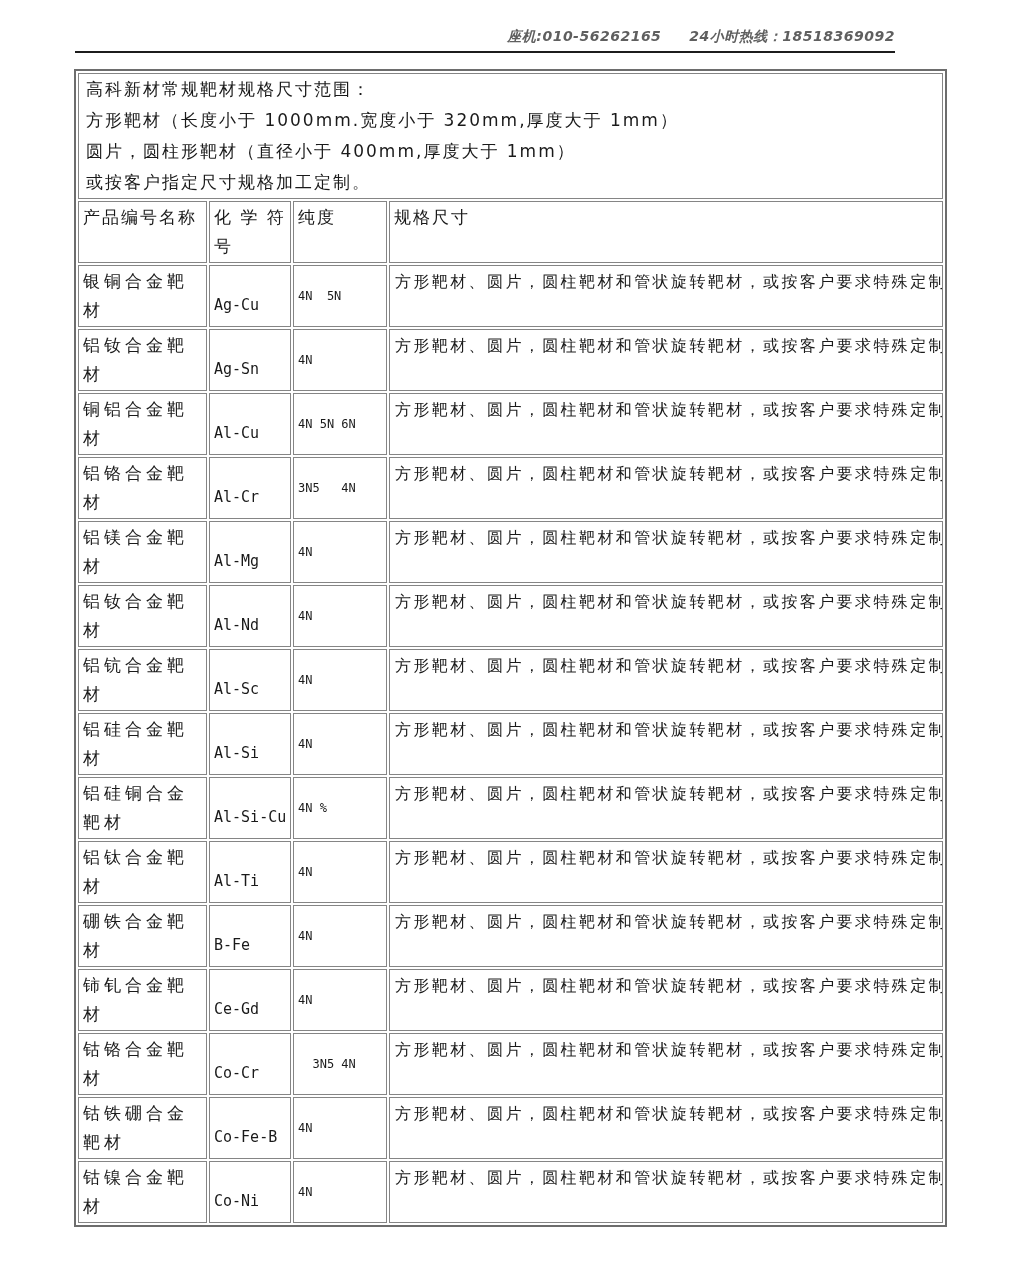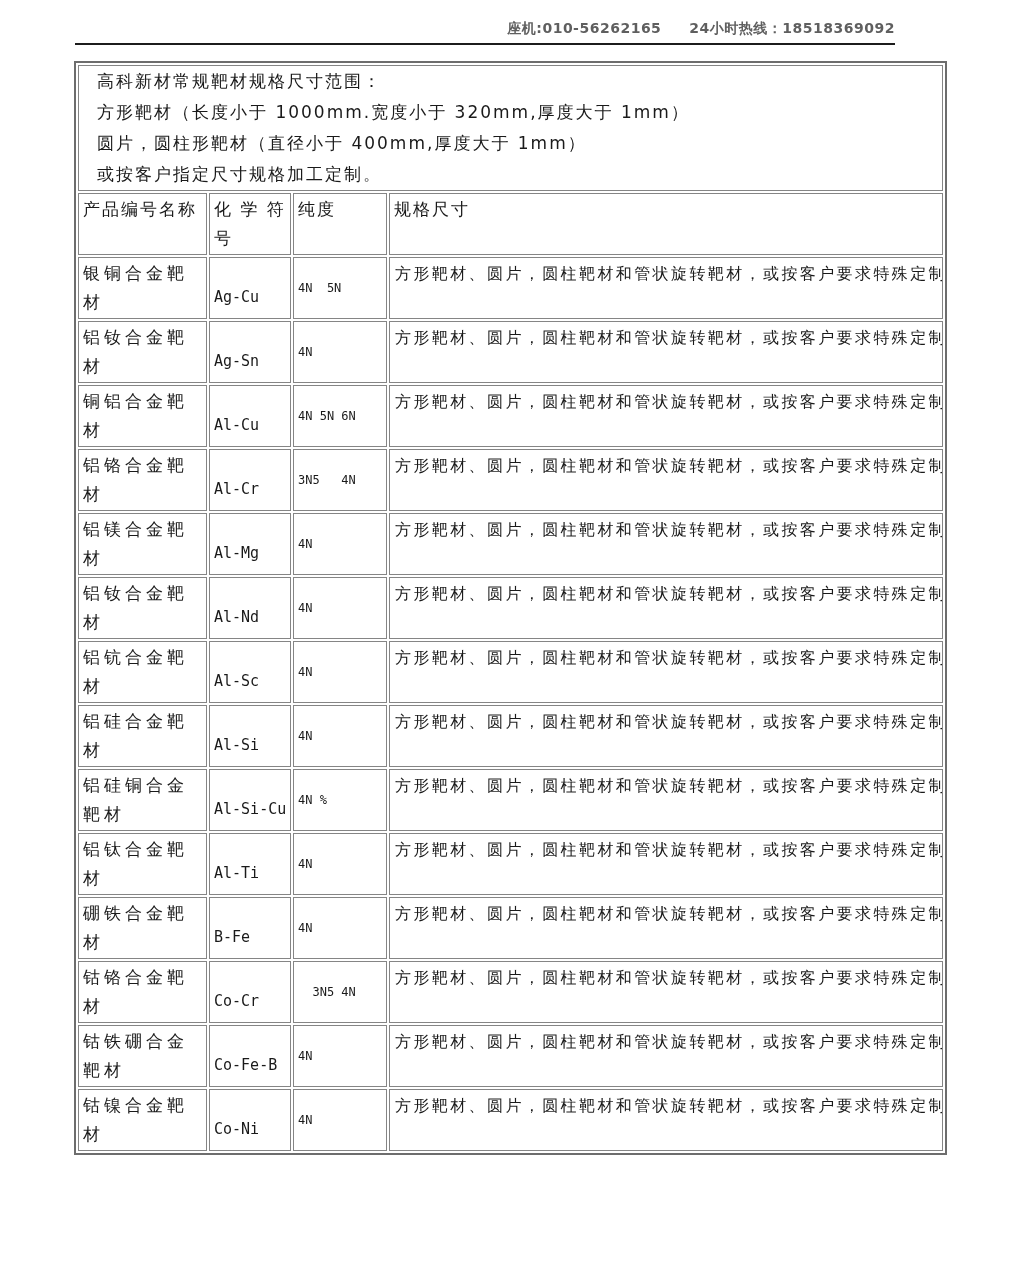--- a/index.html
+++ b/index.html
@@ -11,27 +11,28 @@
   }
   .page {
     position: relative;
     width: 1024px;
     height: 1269px;
     overflow: hidden;
     background: #ffffff;
   }
   
   .topbar {
-    margin: 20px 129px 0 75px;
+    margin: 28px 129px 0 75px;
     text-align: right;
     font-size: 14px;
     font-weight: bold;
     color: #5f5f5f;
     letter-spacing: 0.5px;
     white-space: pre;
+    font-style: italic;
   }
   .topbar .gap { display: inline-block; width: 28px; }
   .rule {
     margin: 5px 129px 0 75px;
     border-top: 2px solid #1c1c1c;
     height: 0;
   }
   
   table.spec {
     margin: 16px 0 0 74px;
@@ -46,21 +47,21 @@
     border: 1px solid #858585;
     background: #ffffff;
     overflow: hidden;
   }
   col.c1 { width: 129px; }
   col.c2 { width: 82px; }
   col.c3 { width: 94px; }
   col.c4 { width: auto; }
 
   td.intro-cell {
-    padding: 0 18px;
+    padding: 0 7px;
     font-size: 17px;
     line-height: 31px;
     letter-spacing: 2px;
     vertical-align: top;
     white-space: nowrap;
   }
   tr.head-row td {
     vertical-align: top;
     font-size: 17px;
     letter-spacing: 2px;
@@ -200,20 +201,26 @@
       <td class="spec-col">方形靶材、圆片，圆柱靶材和管状旋转靶材，或按客户要求特殊定制</td>
     </tr>
 
     <tr>
       <td class="name">硼铁合金靶材</td>
       <td class="sym">B-Fe</td>
       <td class="pur">4N</td>
       <td class="spec-col">方形靶材、圆片，圆柱靶材和管状旋转靶材，或按客户要求特殊定制</td>
     </tr>
 
+    <tr>
+      <td class="name">铈钆合金靶材</td>
+      <td class="sym">Ce-Gd</td>
+      <td class="pur">4N</td>
+      <td class="spec-col">方形靶材、圆片，圆柱靶材和管状旋转靶材，或按客户要求特殊定制</td>
+    </tr>
 
     <tr>
       <td class="name">钴铬合金靶材</td>
       <td class="sym">Co-Cr</td>
       <td class="pur">  3N5 4N</td>
       <td class="spec-col">方形靶材、圆片，圆柱靶材和管状旋转靶材，或按客户要求特殊定制</td>
     </tr>
 
 
     <tr>

